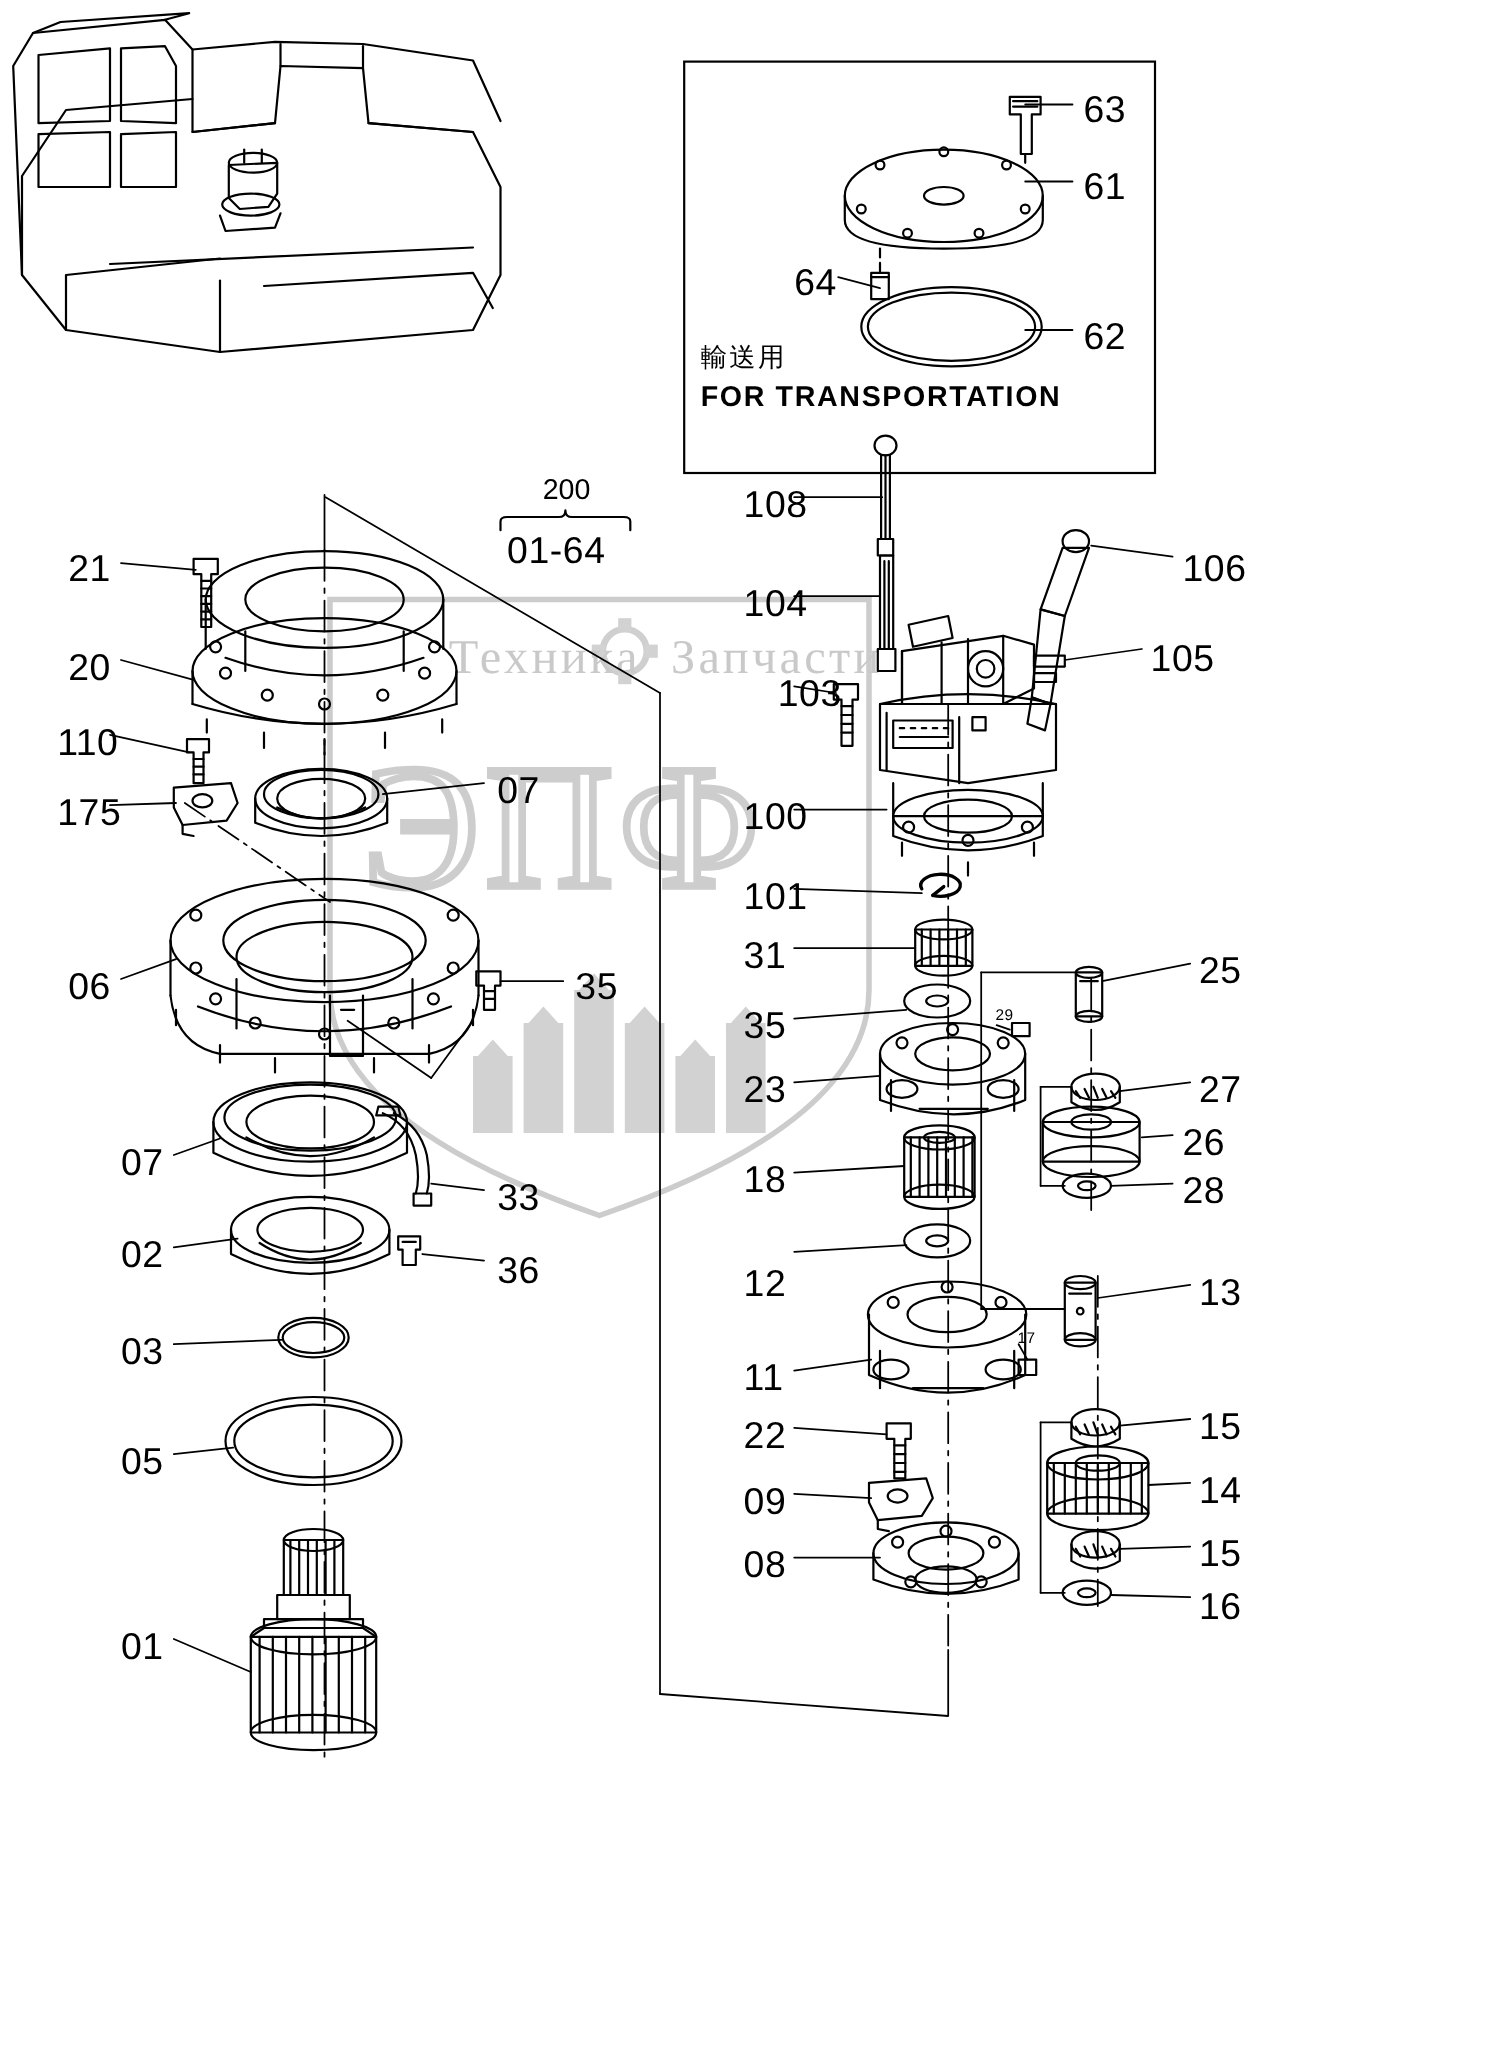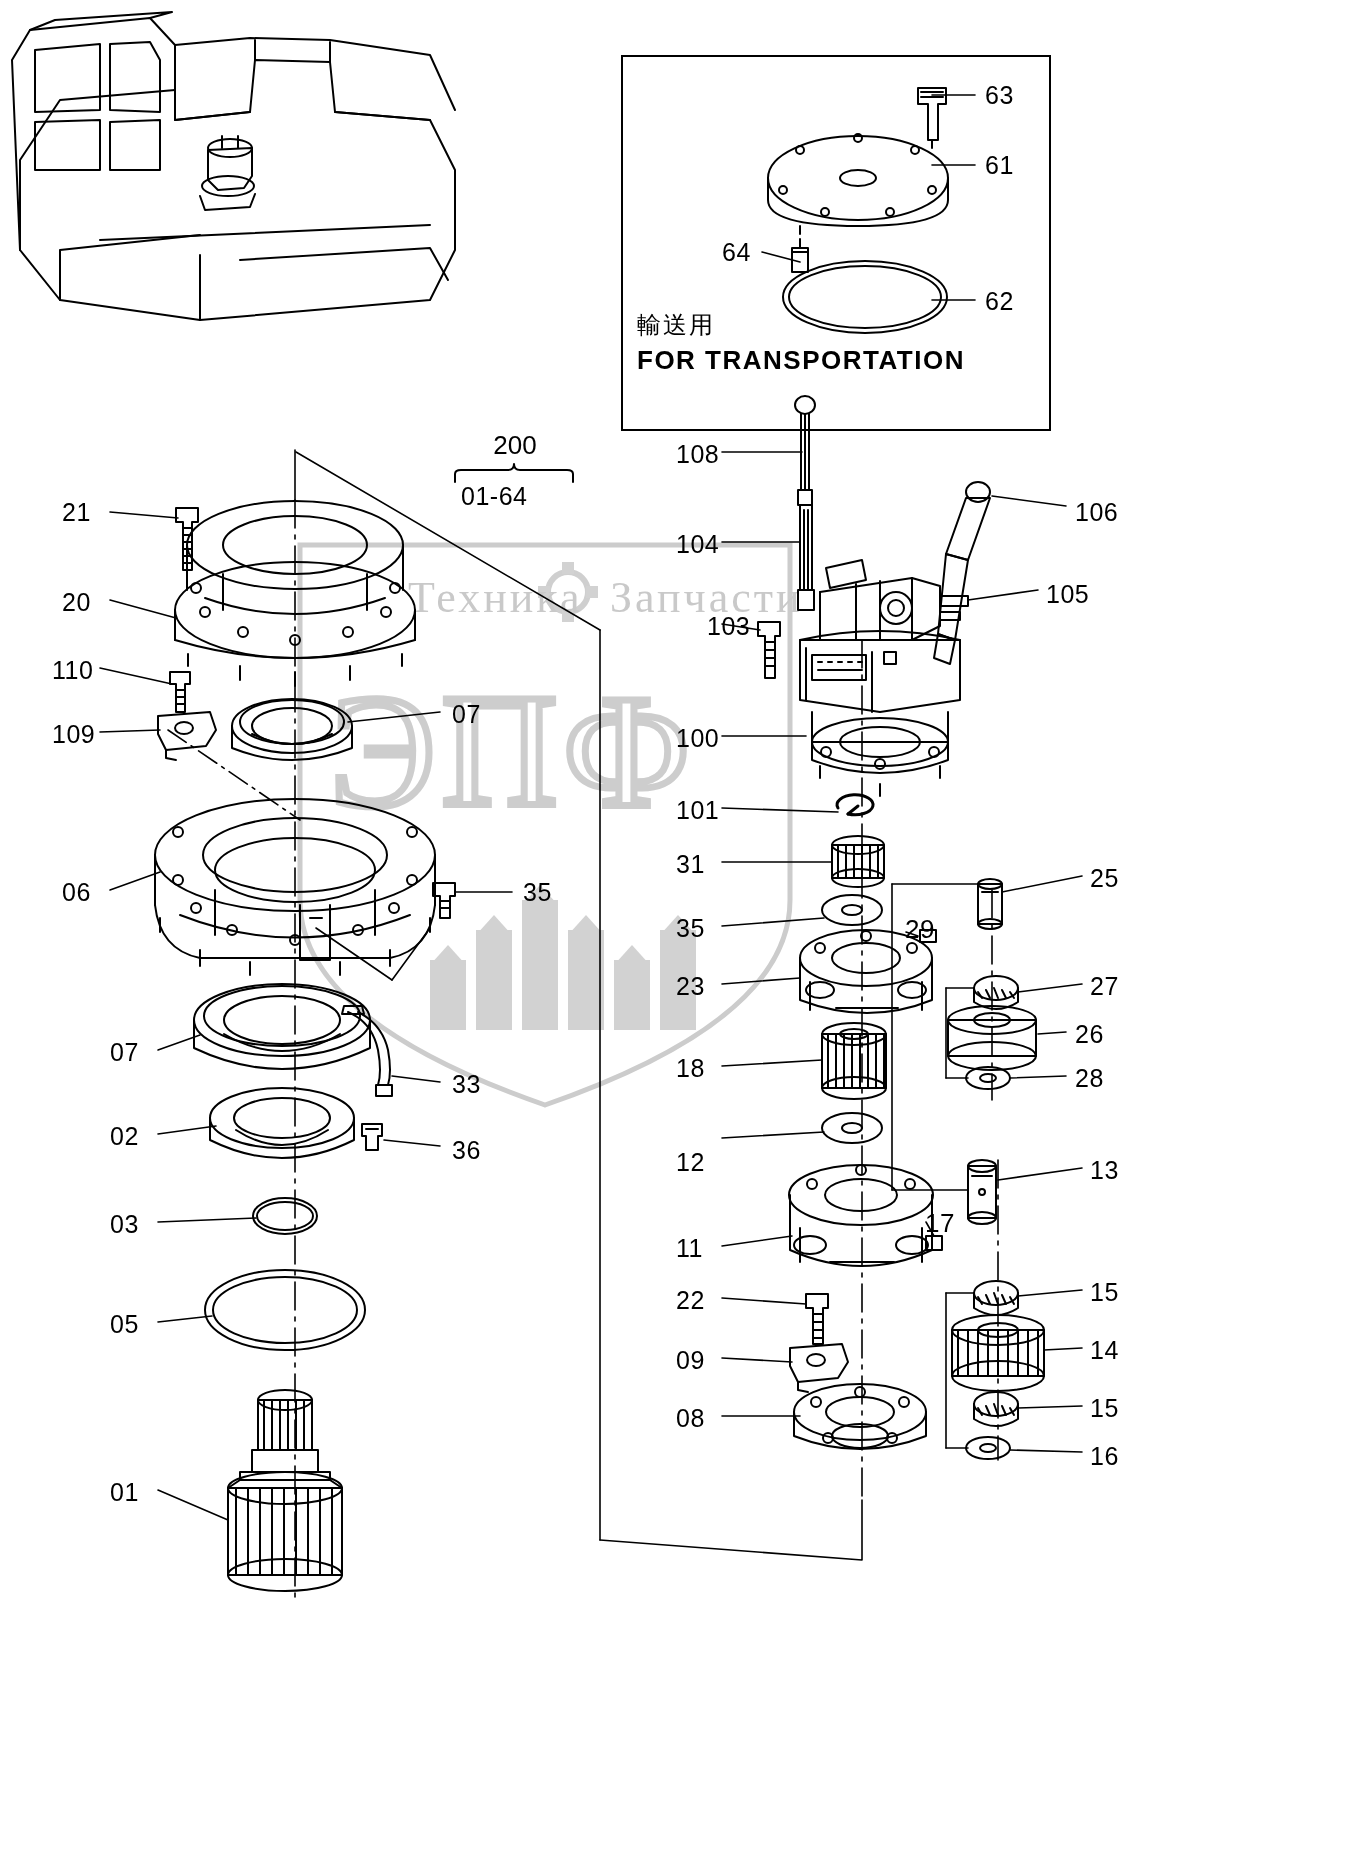--- a/index.html
+++ b/index.html
@@ -13,28 +13,28 @@
   }
   #page {
     position: relative;
     width: 1351px;
     height: 1860px;
     overflow: hidden;
     background: #ffffff;
   }
   .lbl {
     position: absolute;
-    font-size: 25px;
+    font-size: 34px;
     font-weight: 400;
     letter-spacing: 0.5px;
     color: #000;
     white-space: nowrap;
   }
   .lbl-sm {
-    font-size: 26px;
+    font-size: 14px;
   }
   svg.overlay {
     position: absolute;
     left: 0;
     top: 0;
     width: 1351px;
     height: 1860px;
     pointer-events: none;
   }
   .box-transport {
@@ -593,21 +593,21 @@
   <div class="lbl" style="left:461px; top:482px;">01-64</div>
 
   <div class="lbl" style="left:985px; top:81px;">63</div>
   <div class="lbl" style="left:985px; top:151px;">61</div>
   <div class="lbl" style="left:722px; top:238px;">64</div>
   <div class="lbl" style="left:985px; top:287px;">62</div>
 
   <div class="lbl" style="left:62px; top:498px;">21</div>
   <div class="lbl" style="left:62px; top:588px;">20</div>
   <div class="lbl" style="left:52px; top:656px;">110</div>
-  <div class="lbl" style="left:52px; top:720px;">109</div>
+  <div class="lbl" style="left:52px; top:720px;">175</div>
   <div class="lbl" style="left:452px; top:700px;">07</div>
   <div class="lbl" style="left:62px; top:878px;">06</div>
   <div class="lbl" style="left:523px; top:878px;">35</div>
   <div class="lbl" style="left:110px; top:1038px;">07</div>
   <div class="lbl" style="left:452px; top:1070px;">33</div>
   <div class="lbl" style="left:110px; top:1122px;">02</div>
   <div class="lbl" style="left:452px; top:1136px;">36</div>
   <div class="lbl" style="left:110px; top:1210px;">03</div>
   <div class="lbl" style="left:110px; top:1310px;">05</div>
   <div class="lbl" style="left:110px; top:1478px;">01</div>

